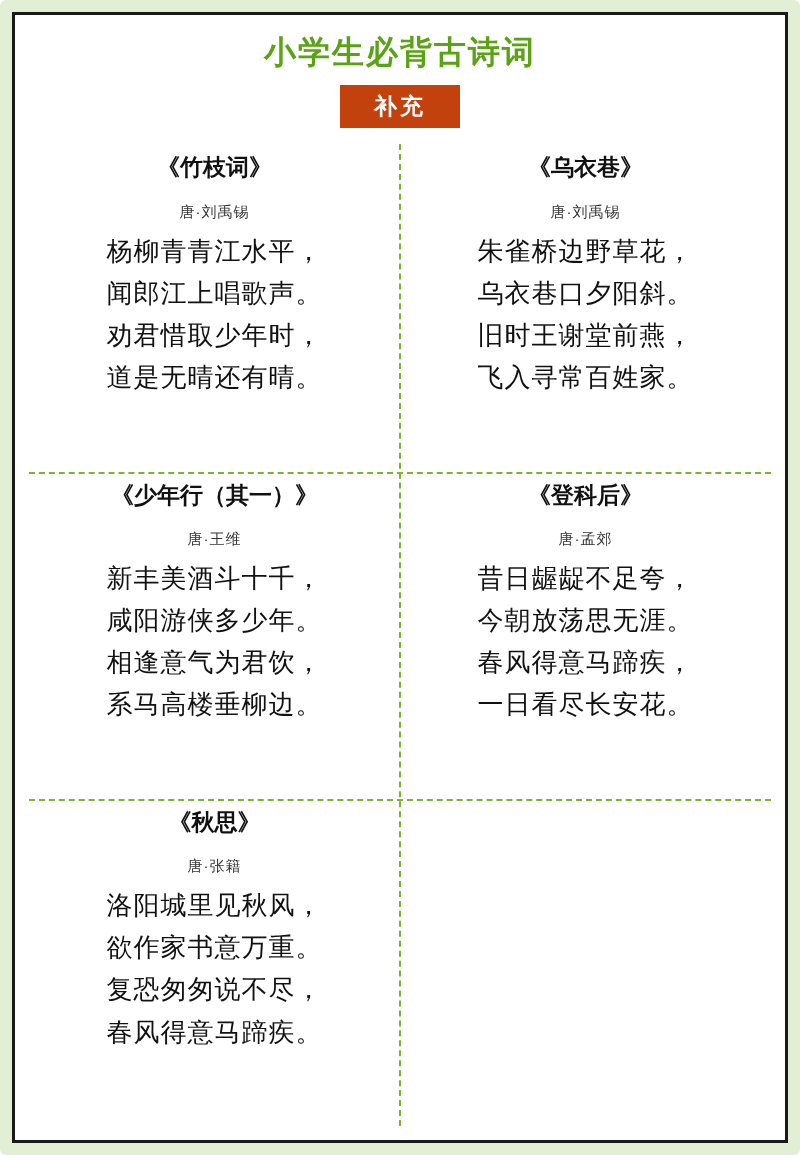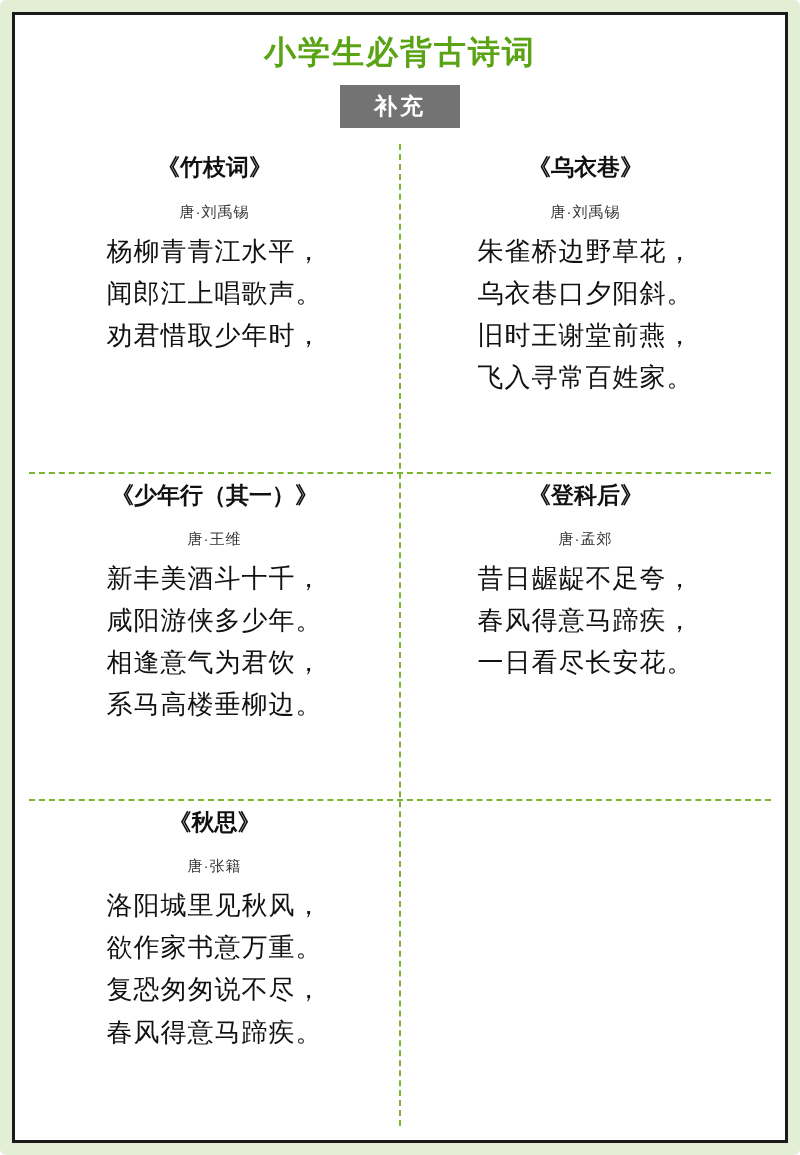--- a/index.html
+++ b/index.html
@@ -33,21 +33,21 @@
     letter-spacing: 2px;
     line-height: 1.2;
     margin-bottom: 14px;
   }
   .badge-row {
     display: flex;
     justify-content: center;
     margin-bottom: 6px;
   }
   .badge {
-    background: #737373;
+    background: #c2410c;
     color: #ffffff;
     font-size: 23px;
     font-weight: bold;
     padding: 6px 34px;
     letter-spacing: 3px;
   }
   .grid {
     flex: 1;
     display: grid;
     grid-template-columns: 1fr 1fr;
@@ -126,20 +126,21 @@
       <div class="hline h1"></div>
       <div class="hline h2"></div>
 
       <div class="cell">
         <div class="poem-title">《竹枝词》</div>
         <div class="poem-author">唐·刘禹锡</div>
         <div class="poem-lines">
           <div class="poem-line">杨柳青青江水平，</div>
           <div class="poem-line">闻郎江上唱歌声。</div>
           <div class="poem-line">劝君惜取少年时，</div>
+          <div class="poem-line">道是无晴还有晴。</div>
         </div>
       </div>
 
       <div class="cell">
         <div class="poem-title">《乌衣巷》</div>
         <div class="poem-author">唐·刘禹锡</div>
         <div class="poem-lines">
           <div class="poem-line">朱雀桥边野草花，</div>
           <div class="poem-line">乌衣巷口夕阳斜。</div>
           <div class="poem-line">旧时王谢堂前燕，</div>
@@ -156,20 +157,21 @@
           <div class="poem-line">相逢意气为君饮，</div>
           <div class="poem-line">系马高楼垂柳边。</div>
         </div>
       </div>
 
       <div class="cell">
         <div class="poem-title">《登科后》</div>
         <div class="poem-author">唐·孟郊</div>
         <div class="poem-lines">
           <div class="poem-line">昔日龌龊不足夸，</div>
+          <div class="poem-line">今朝放荡思无涯。</div>
           <div class="poem-line">春风得意马蹄疾，</div>
           <div class="poem-line">一日看尽长安花。</div>
         </div>
       </div>
 
       <div class="cell">
         <div class="poem-title">《秋思》</div>
         <div class="poem-author">唐·张籍</div>
         <div class="poem-lines">
           <div class="poem-line">洛阳城里见秋风，</div>

